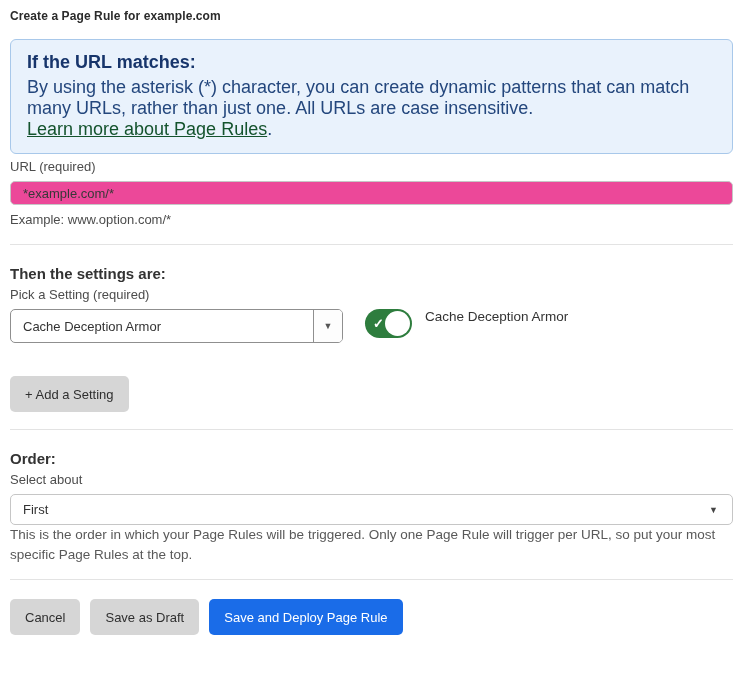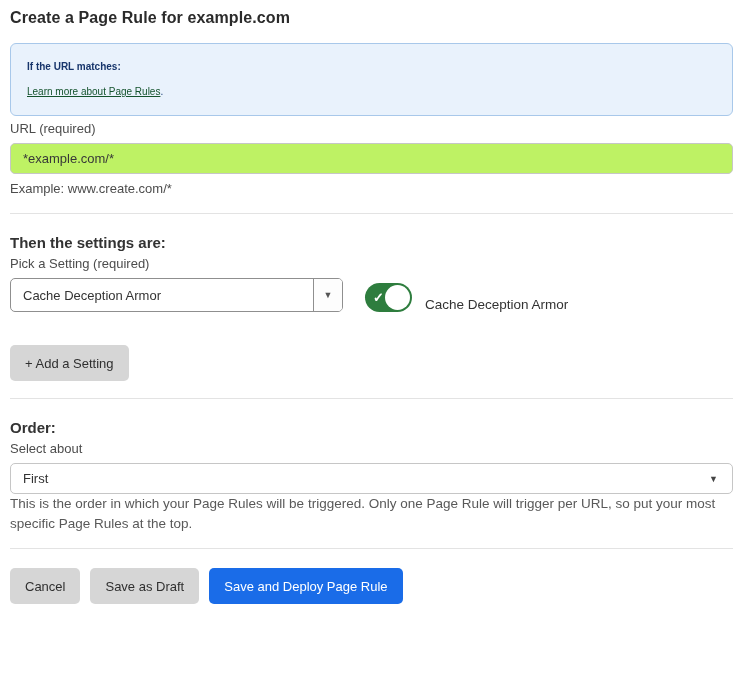--- a/index.html
+++ b/index.html
@@ -6,32 +6,32 @@
   html, body { background: #ffffff; }
   body {
     width: 750px;
     height: 679px;
     font-family: "Liberation Sans", sans-serif;
     color: #333;
     padding: 9px 17px 16px 10px;
     overflow: hidden;
   }
   .page-title {
-    font-size: 16px;
+    font-size: 12px;
     font-weight: bold;
     color: #2b2b2b;
     letter-spacing: 0.1px;
   }
   .info-box {
     margin-top: 16px;
     background: #e9f2fc;
     border: 1px solid #a8c8ea;
     border-radius: 6px;
     padding: 12px 16px 13px 16px;
-    font-size: 10px;
+    font-size: 18px;
     line-height: 21px;
     color: #24477d;
   }
   .info-box-heading {
     font-weight: bold;
     color: #17356b;
     margin-bottom: 4px;
   }
   .info-link {
     color: #14532d;
@@ -39,49 +39,49 @@
     cursor: pointer;
   }
   .field-label {
     font-size: 13px;
     color: #4c4c4c;
     margin-top: 5px;
     margin-bottom: 7px;
   }
   .text-input {
     width: 100%;
-    height: 31px;
+    height: 24px;
     border: 1px solid #c6c6c6;
     border-radius: 5px;
     padding: 0 12px;
     font-family: "Liberation Sans", sans-serif;
     font-size: 13px;
     color: #383838;
-    background: #bef264;
+    background: #ec4899;
     outline: none;
   }
   .helper-text {
     font-size: 13px;
     color: #4c4c4c;
     margin-top: 7px;
   }
   .divider {
     border: none;
     border-top: 1px solid #e3e3e3;
     margin-top: 17px;
     margin-bottom: 20px;
   }
   .section-heading {
     font-size: 15px;
     font-weight: bold;
     color: #333;
   }
   .setting-row {
     display: flex;
-    align-items: flex-end;
+    align-items: flex-start;
     margin-top: 7px;
   }
   .setting-picker {
     display: flex;
     align-items: stretch;
     width: 333px;
     height: 34px;
     border: 1px solid #8f8f8f;
     border-radius: 5px;
     background: #fff;
@@ -198,26 +198,27 @@
 </style>
 </head>
 <body>
 
 
 
 <h1 class="page-title">Create a Page Rule for example.com</h1>
 
 <div class="info-box">
   <div class="info-box-heading">If the URL matches:</div>
+  <div class="info-box-body">By using the asterisk (*) character, you can create dynamic patterns that can match many URLs, rather than just one. All URLs are case insensitive.</div>
   <div><span class="info-link">Learn more about Page Rules</span><span>.</span></div>
 </div>
 
 <div class="field-label">URL (required)</div>
 <input type="text" class="text-input" value="*example.com/*" style="">
-<div class="helper-text">Example: www.create.com/*</div>
+<div class="helper-text">Example: www.option.com/*</div>
 
 <hr class="divider">
 
 <div class="section-heading">Then the settings are:</div>
 <div class="field-label">Pick a Setting (required)</div>
 
 <div class="setting-row">
   <div class="setting-picker">
     <div class="setting-picker-value">Cache Deception Armor</div>
     <div class="setting-picker-arrow">▼</div>

